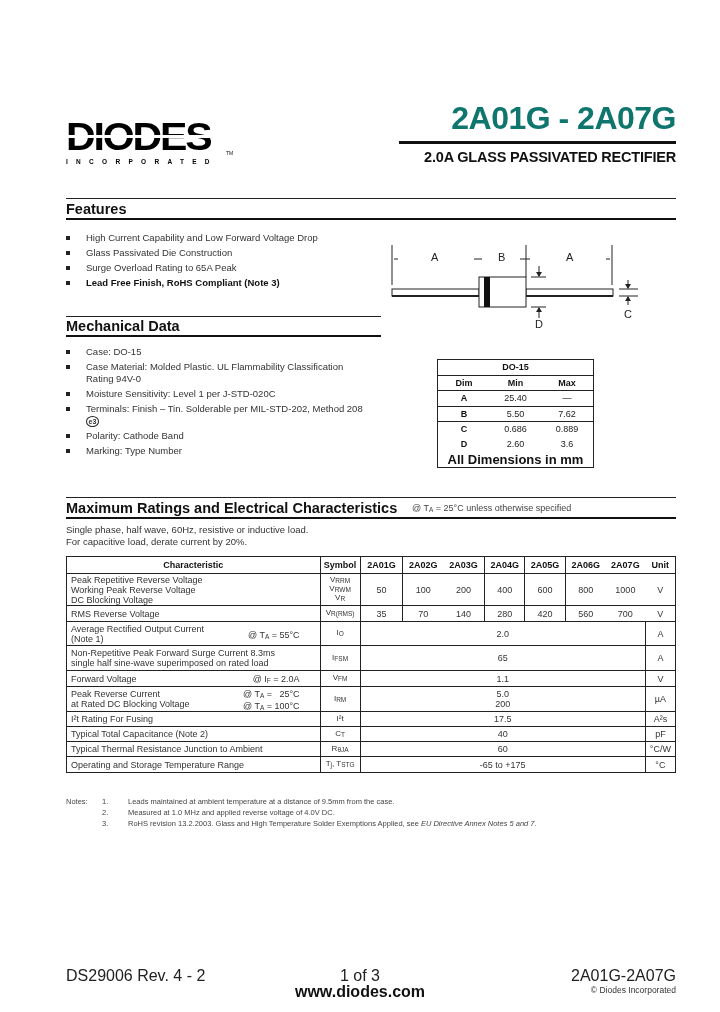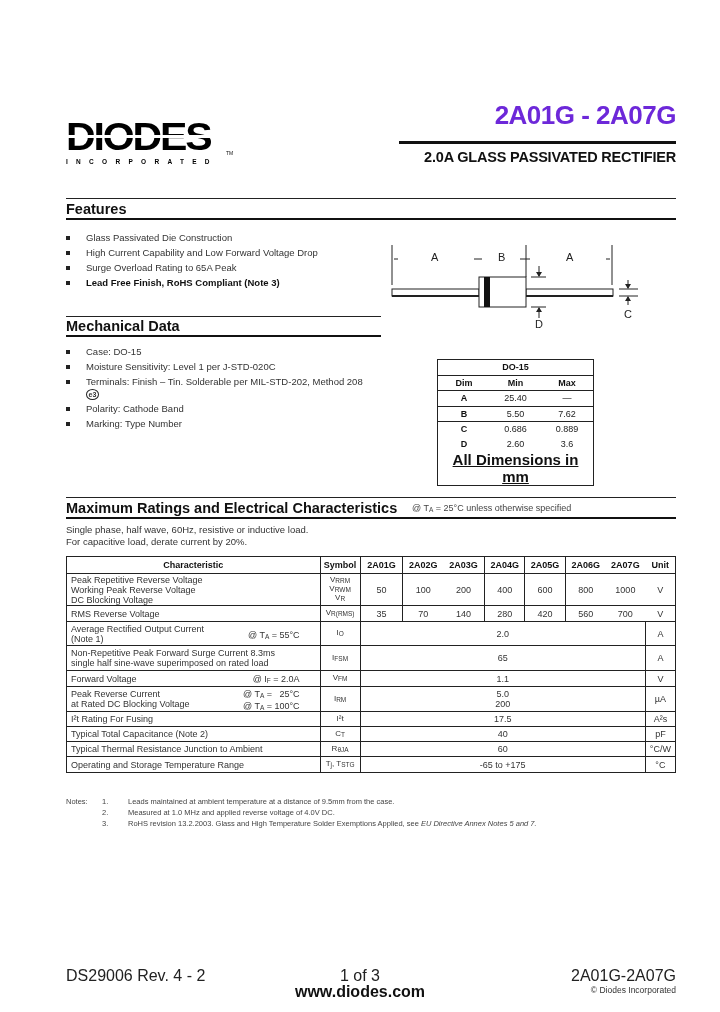--- a/index.html
+++ b/index.html
@@ -10,21 +10,21 @@
   
   .logo { left: 66px; top: 120px; width: 170px; height: 50px; }
   .logo-word { position: absolute; left: 0; top: 0; font-family: "Liberation Sans", sans-serif;
                font-weight: 900; font-size: 38px; letter-spacing: -2px; line-height: 34px;
                transform: scaleX(1.08); transform-origin: left top; color: #000; }
   .logo-bar { position: absolute; left: 0; top: 15px; width: 150px; height: 3px; background: #fff; }
   .logo-sub { position: absolute; left: 0; top: 38px; font-size: 6.5px; font-weight: bold;
               letter-spacing: 8.3px; color: #000; }
   .logo-tm { position: absolute; left: 160px; top: 30px; font-size: 5px; }
 
-  .part-title { right: 44px; top: 100px; font-size: 26px; font-weight: bold; letter-spacing: -0.5px; color: #6d28d9; }
+  .part-title { right: 44px; top: 100px; font-size: 32px; font-weight: bold; letter-spacing: -0.5px; color: #0f766e; }
   .title-rule { left: 399px; top: 141px; width: 277px; height: 3px; background: #111; }
   .subtitle { right: 44px; top: 149px; font-size: 14.5px; font-weight: bold; color: #111; letter-spacing: -0.2px; }
 
   
   .sec-thin { height: 1px; background: #222; }
   .sec-thick { height: 2px; background: #111; }
   .sec-title { font-size: 14.5px; font-weight: bold; color: #111; }
 
   ul.bullets { list-style: none; margin: 0; padding: 0; font-size: 9.5px; color: #333; }
   ul.bullets li { position: relative; padding-left: 22px; line-height: 12px; margin-bottom: 3px; }
@@ -56,22 +56,22 @@
   <div class="logo-tm">TM</div>
 </div>
 <div class="abs part-title">2A01G - 2A07G</div>
 <div class="abs title-rule"></div>
 <div class="abs subtitle">2.0A GLASS PASSIVATED RECTIFIER</div>
 
 <div class="abs sec-thin" style="left:66px; top:198px; width:610px;"></div>
 <div class="abs sec-title" style="left:66px; top:201px;">Features</div>
 <div class="abs sec-thick" style="left:66px; top:218px; width:610px;"></div>
 <ul class="abs bullets" style="left:64px; top:232px; width:320px;">
+  <li>High Current Capability and Low Forward Voltage Drop</li>
   <li>Glass Passivated Die Construction</li>
-  <li>High Current Capability and Low Forward Voltage Drop</li>
   <li>Surge Overload Rating to 65A Peak</li>
   <li class="bold">Lead Free Finish, RoHS Compliant (Note 3)</li>
 </ul>
 
 <svg class="abs" style="left:380px; top:230px;" width="290" height="110" viewBox="0 0 290 110">
   <g stroke="#222" fill="none" stroke-width="1">
     <line x1="12" y1="15" x2="12" y2="55"></line>
     <line x1="146" y1="15" x2="146" y2="47"></line>
     <line x1="232" y1="15" x2="232" y2="55"></line>
     <line x1="14" y1="29" x2="18" y2="29"></line>
@@ -106,20 +106,21 @@
     <text x="244" y="88">C</text>
     <text x="155" y="98">D</text>
   </g>
 </svg>
 
 <div class="abs sec-thin" style="left:66px; top:316px; width:315px;"></div>
 <div class="abs sec-title" style="left:66px; top:318px;">Mechanical Data</div>
 <div class="abs sec-thick" style="left:66px; top:335px; width:315px;"></div>
 <ul class="abs bullets" style="left:64px; top:346px; width:300px;">
   <li>Case:  DO-15</li>
+  <li>Case Material:  Molded Plastic.  UL Flammability Classification Rating 94V-0</li>
   <li>Moisture Sensitivity:  Level 1 per J-STD-020C</li>
   <li><span>Terminals: Finish – Tin. Solderable per MIL-STD-202, Method 208</span> <span style="display:inline-block; border:1px solid #222; border-radius:50%; font-size:7px; line-height:9px; width:11px; text-align:center; font-weight:bold;">e3</span></li>
   <li>Polarity: Cathode Band</li>
   <li>Marking: Type Number</li>
 </ul>
 
 <table class="abs dim" style="left:437px; top:359px; width:157px; border:1px solid #222;">
   <tbody>
       <tr>
         <td colspan="3" class="b" style="border-bottom:1px solid #222;">DO-15</td>
@@ -143,21 +144,21 @@
     <td class="b">C</td>
     <td>0.686</td>
     <td>0.889</td>
   </tr>
   <tr>
     <td class="b">D</td>
     <td>2.60</td>
     <td>3.6</td>
   </tr>
   <tr>
-        <td colspan="3" class="b" style="font-size:15px; height:16px;text-decoration:underline;">All Dimensions in mm</td>
+        <td colspan="3" class="b" style="font-size:13px; height:16px;">All Dimensions in mm</td>
       </tr>
 </tbody>
   </table>
 
 <div class="abs sec-thin" style="left:66px; top:497px; width:610px;"></div>
 <div class="abs sec-title" style="left:66px; top:500px;">Maximum Ratings and Electrical Characteristics</div>
 <div class="abs" style="left:412px; top:503px; font-size:9px; color:#444;"><span>@ T</span><sub>A</sub><span> = 25°C unless otherwise specified</span></div>
 <div class="abs sec-thick" style="left:66px; top:517px; width:610px;"></div>
 <div class="abs" style="left:66px; top:524px; font-size:9.5px; color:#333; line-height:11.5px;">
   <div>Single phase, half wave, 60Hz, resistive or inductive load.</div>

